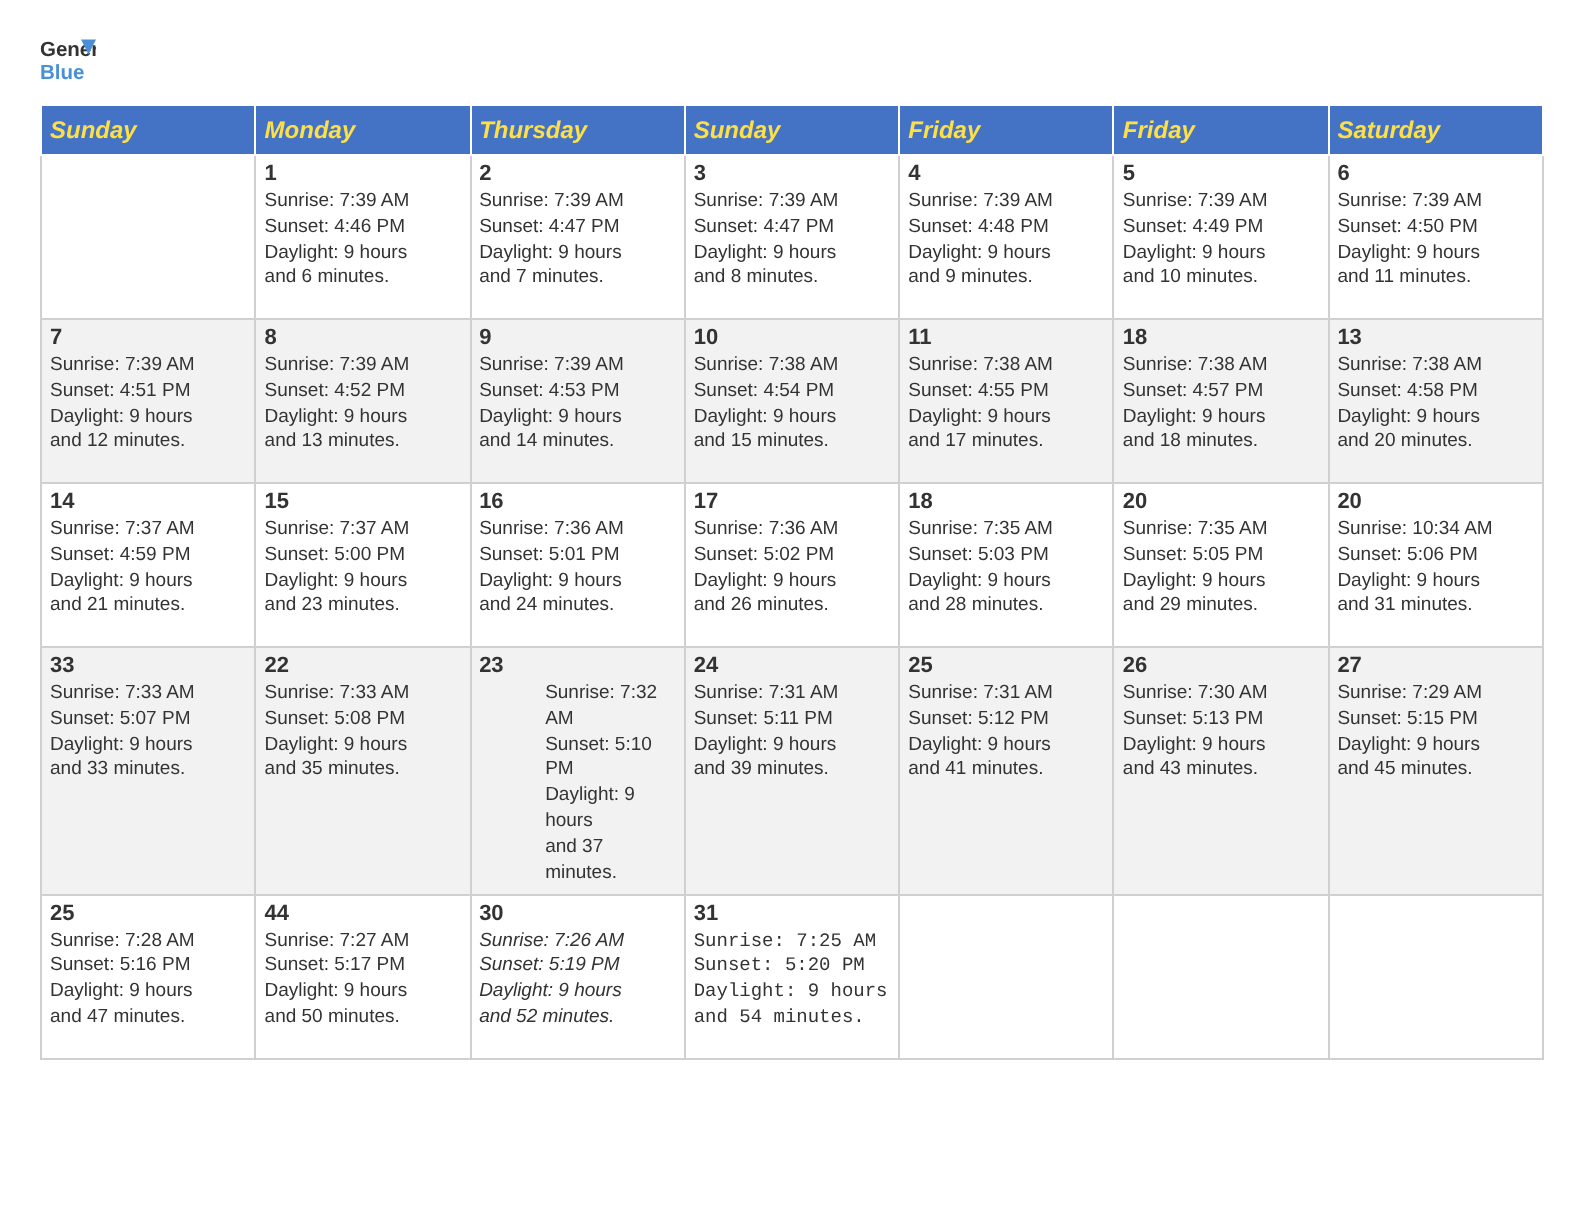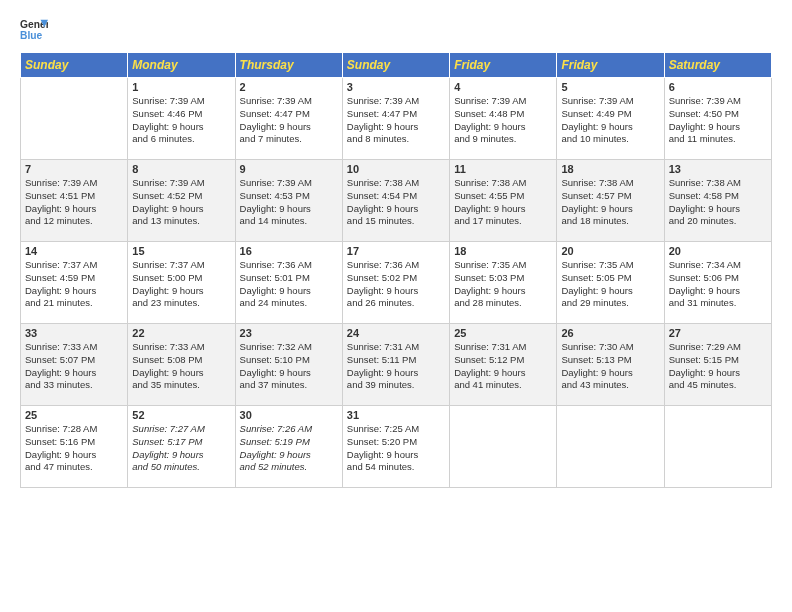--- a/index.html
+++ b/index.html
@@ -246,21 +246,21 @@
           </td>
           <td>
             <span class="day-number">20</span>
             <div class="cell-content" style="white-space: pre-line;">Sunrise: 7:35 AM
 Sunset: 5:05 PM
 Daylight: 9 hours
 and 29 minutes.</div>
           </td>
           <td>
             <span class="day-number">20</span>
-            <div class="cell-content" style="white-space: pre-line;">Sunrise: 7:34 AM
+            <div class="cell-content" style="white-space: pre-line;">Sunrise: 10:34 AM
 Sunset: 5:06 PM
 Daylight: 9 hours
 and 31 minutes.</div>
           </td>
         </tr>
         <tr>
           <td>
             <span class="day-number">33</span>
             <div class="cell-content" style="white-space: pre-line;">Sunrise: 7:33 AM
 Sunset: 5:07 PM
@@ -269,21 +269,21 @@
           </td>
           <td>
             <span class="day-number">22</span>
             <div class="cell-content" style="white-space: pre-line;">Sunrise: 7:33 AM
 Sunset: 5:08 PM
 Daylight: 9 hours
 and 35 minutes.</div>
           </td>
           <td>
             <span class="day-number">23</span>
-            <div class="cell-content" style="white-space: pre-line;">Sunrise: 7:32 AM
+            <div class="cell-content" style="white-space: pre-line; margin-left: 33px;">Sunrise: 7:32 AM
 Sunset: 5:10 PM
 Daylight: 9 hours
 and 37 minutes.</div>
           </td>
           <td>
             <span class="day-number">24</span>
             <div class="cell-content" style="white-space: pre-line;">Sunrise: 7:31 AM
 Sunset: 5:11 PM
 Daylight: 9 hours
 and 39 minutes.</div>
@@ -312,36 +312,36 @@
         </tr>
         <tr>
           <td>
             <span class="day-number">25</span>
             <div class="cell-content" style="white-space: pre-line;">Sunrise: 7:28 AM
 Sunset: 5:16 PM
 Daylight: 9 hours
 and 47 minutes.</div>
           </td>
           <td>
-            <span class="day-number">52</span>
-            <div class="cell-content" style="white-space: pre-line; font-style: italic;">Sunrise: 7:27 AM
+            <span class="day-number">44</span>
+            <div class="cell-content" style="white-space: pre-line;">Sunrise: 7:27 AM
 Sunset: 5:17 PM
 Daylight: 9 hours
 and 50 minutes.</div>
           </td>
           <td>
             <span class="day-number">30</span>
             <div class="cell-content" style="white-space: pre-line; font-style: italic;">Sunrise: 7:26 AM
 Sunset: 5:19 PM
 Daylight: 9 hours
 and 52 minutes.</div>
           </td>
           <td>
             <span class="day-number">31</span>
-            <div class="cell-content" style="white-space: pre-line;">Sunrise: 7:25 AM
+            <div class="cell-content" style="white-space: pre-line; font-family: Liberation Mono, monospace;">Sunrise: 7:25 AM
 Sunset: 5:20 PM
 Daylight: 9 hours
 and 54 minutes.</div>
           </td>
           <td></td>
           <td></td>
           <td></td>
         </tr>
       </tbody>
   </table>

